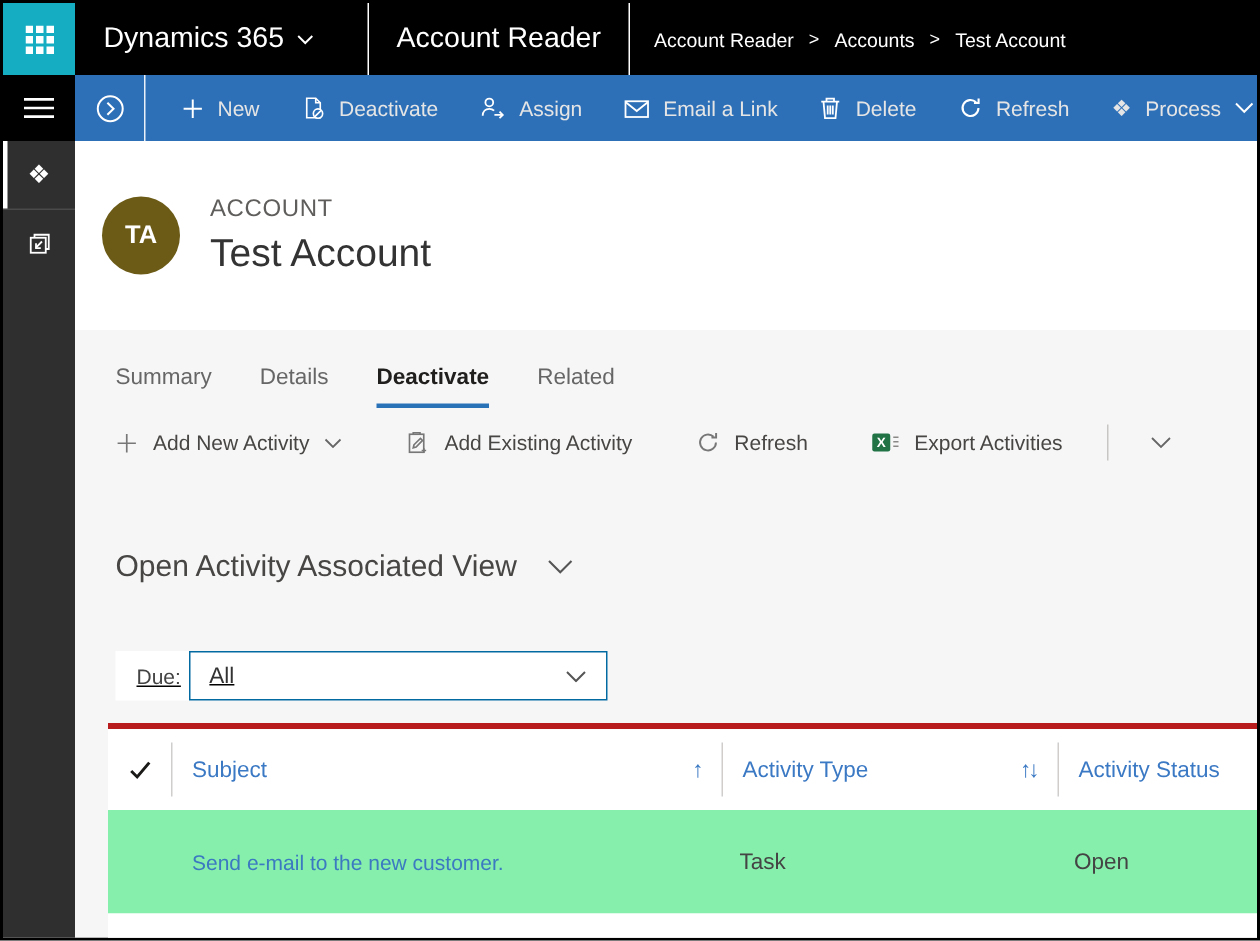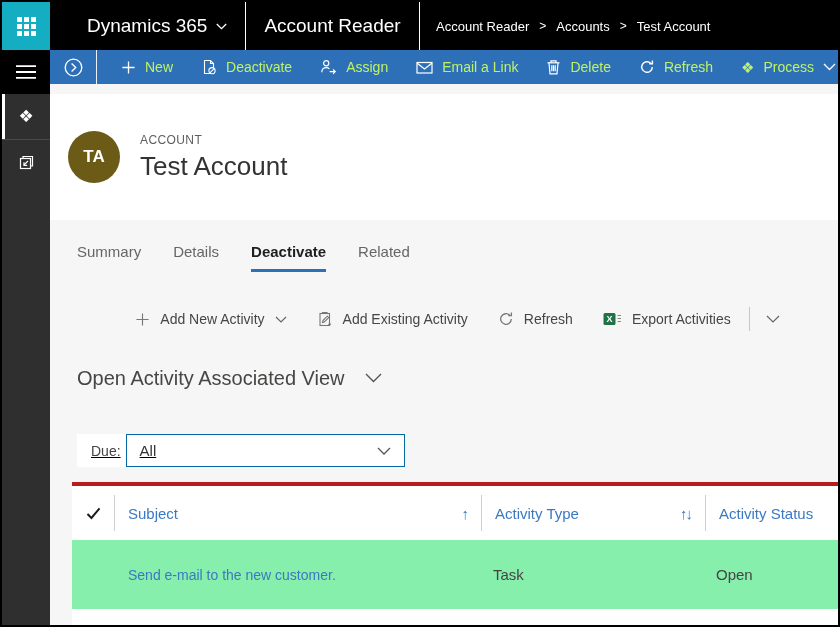--- a/index.html
+++ b/index.html
@@ -18,38 +18,38 @@
     background: #000; color: #fff;
     display: flex; align-items: stretch;
   }
   .waffle-btn {
     width: 48px; height: 48px; background: #14adc2;
     display: flex; align-items: center; justify-content: center;
     flex: 0 0 48px; cursor: pointer;
   }
   .brand-box {
     width: 195px; display: flex; align-items: center; gap: 9px;
-    padding-left: 37px; font-size: 19px; cursor: pointer;
+    padding-left: 19px; font-size: 19px; cursor: pointer;
   }
   .tb-divider { width: 1px; background: #fff; }
   .apptitle-box {
     width: 173px; display: flex; align-items: center; justify-content: center;
     font-size: 19px;
   }
   .breadcrumb {
     display: flex; align-items: center; gap: 10px;
     padding-left: 16px; font-size: 13px;
   }
   .breadcrumb .crumb { cursor: pointer; }
   .breadcrumb .sep { color: #fff; font-size: 12px; }
 
   
   .cmdbar {
-    position: absolute; top: 48px; left: 48px; right: 0; height: 34px;
-    background: #2e70b8; color: #bef264;
+    position: absolute; top: 48px; left: 48px; right: 0; height: 44px;
+    background: #2e70b8; color: #e5e5e5;
     display: flex; align-items: center;
     padding-left: 13px; overflow: hidden; white-space: nowrap;
   }
   .cmd-expand { display: flex; align-items: center; margin-right: 12px; cursor: pointer; }
   .cmd-divider { width: 1px; height: 44px; background: rgba(255,255,255,.9); margin-right: 10px; flex: 0 0 1px; }
   .cmd-item {
     display: flex; align-items: center; gap: 9px;
     font-size: 14px; padding: 0 14px; height: 44px; cursor: pointer; flex: 0 0 auto;
   }
   .cmd-item svg, .cmd-item .glyph { flex: 0 0 auto; }
@@ -79,35 +79,35 @@
 
   .record-header {
     position: absolute; top: 0; left: 0; right: 0; height: 126px; background: #fff;
     display: flex; align-items: center; padding-left: 18px; gap: 20px;
   }
   .avatar {
     width: 52px; height: 52px; border-radius: 50%; background: #6b5b16;
     color: #fff; font-size: 17px; font-weight: bold;
     display: flex; align-items: center; justify-content: center;
   }
-  .entity-label { font-size: 12px; color: #605e5c; letter-spacing: .4px; margin-bottom: 4px; }
+  .entity-label { font-size: 16px; color: #605e5c; letter-spacing: .4px; margin-bottom: 4px; }
   .record-title { font-size: 26px; color: #333; font-weight: 400; }
 
   
   .tabs { position: absolute; top: 149px; left: 27px; display: flex; gap: 32px; }
   .tab {
     font-size: 15px; color: #666; padding-bottom: 9px;
     border-bottom: 3px solid transparent; cursor: pointer;
   }
   .tab.active { color: #201f1e; font-weight: bold; border-bottom-color: #2a72b8; }
 
   
   .act-toolbar {
-    position: absolute; top: 208px; left: 27px; right: 0; height: 34px;
-    display: flex; align-items: center; gap: 30px; color: #484644; font-size: 14px; justify-content: center;
+    position: absolute; top: 184px; left: 27px; right: 0; height: 34px;
+    display: flex; align-items: center; gap: 42px; color: #484644; font-size: 14px;
   }
   .tb-item { display: flex; align-items: center; gap: 10px; cursor: pointer; }
   .tb-item svg { color: #666; }
   .tb-sep { width: 1px; height: 24px; background: #c8c6c4; margin: 0 -14px 0 -12px; }
   .tb-overflow { cursor: pointer; display: flex; align-items: center; }
 
   
   .view-selector {
     position: absolute; top: 268px; left: 27px; height: 32px;
     display: flex; align-items: center; gap: 20px;

